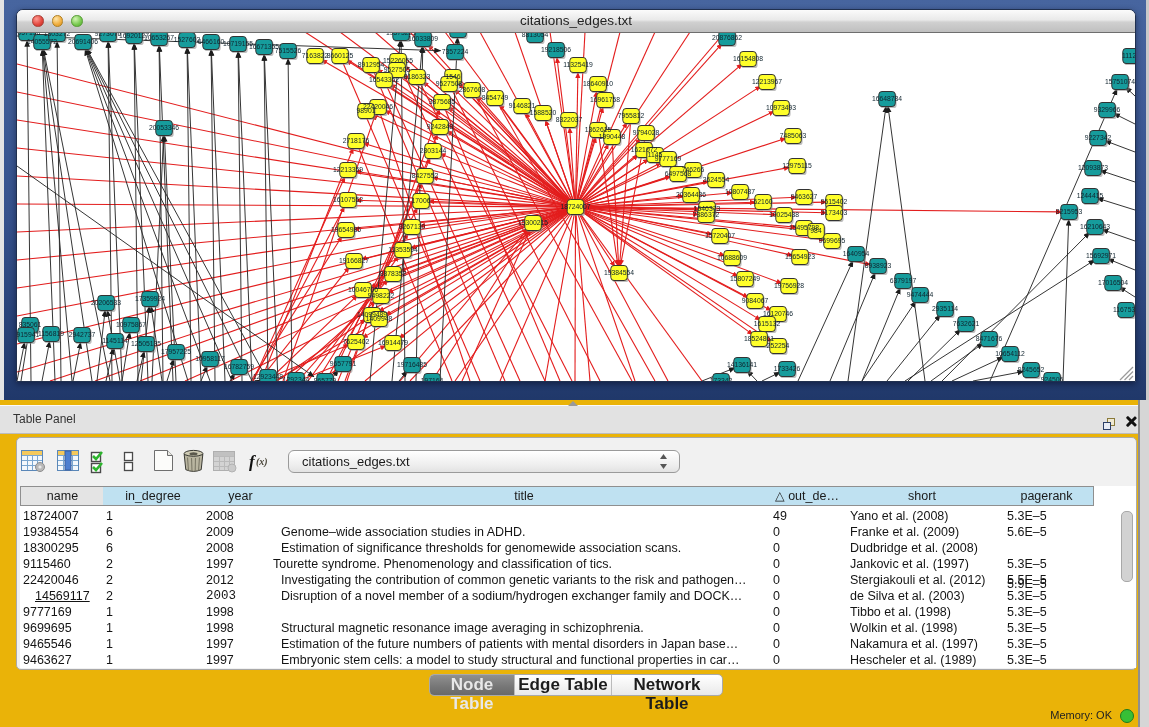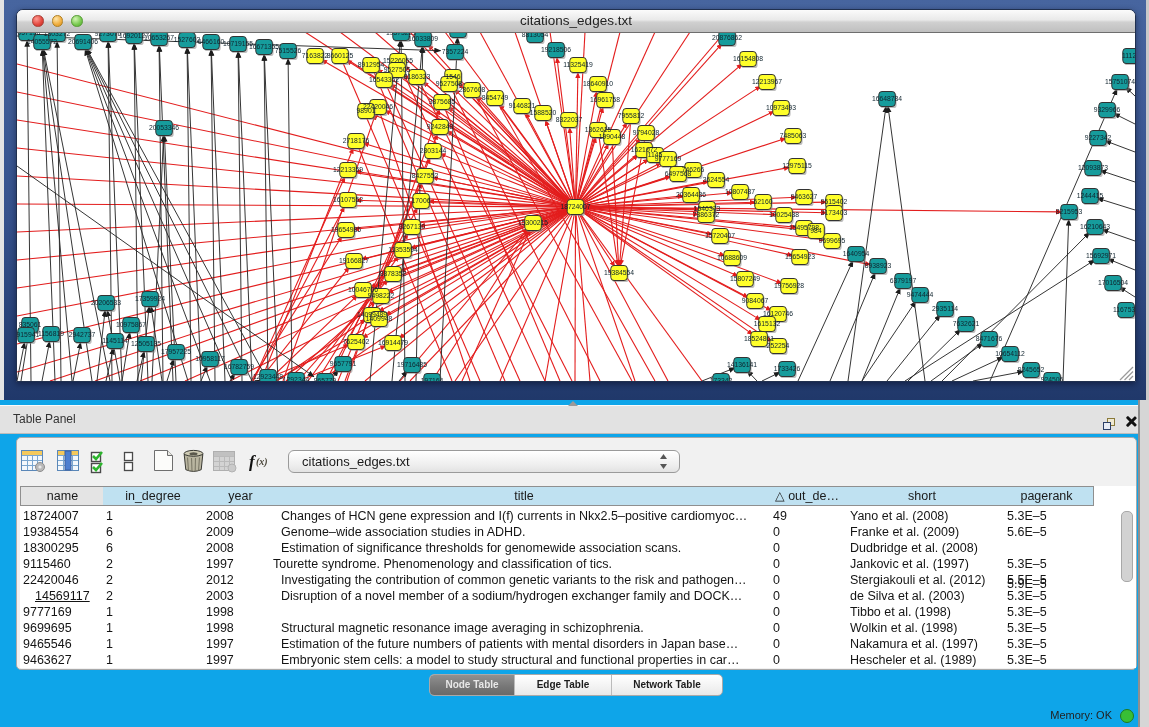--- a/index.html
+++ b/index.html
@@ -16,21 +16,21 @@
  border-radius:6px 6px 0 0;border-bottom:1px solid #6e6e6e;
  background:linear-gradient(180deg,#fbfbfb 0%,#e9e9e9 45%,#d0d0d0 55%,#bfbfbf 100%);}
 #titlebar .ttl{position:absolute;left:0;right:0;top:3px;text-align:center;
  font-size:13.5px;color:#222;}
 .tl{position:absolute;top:5px;width:9.5px;height:9.5px;border-radius:50%;}
 #tlr{left:15px;background:radial-gradient(circle at 35% 30%,#ff9a92,#e2463d 60%,#c03028);border:1px solid #a8382e;}
 #tly{left:34.5px;background:radial-gradient(circle at 35% 30%,#ffe6a8,#f0ad3e 60%,#d38f23);border:1px solid #b07f1f;}
 #tlg{left:54px;background:radial-gradient(circle at 35% 30%,#d2f5b2,#77c94f 60%,#55a82f);border:1px solid #519b2f;}
 #canvas{position:absolute;left:0;top:22px;width:1118px;height:349px;background:#fff;}
 
-#botsec{position:absolute;left:0;top:400px;width:1149px;height:327px;background:#0ea5e9;}
+#botsec{position:absolute;left:0;top:400px;width:1149px;height:327px;background:#eab308;}
 #botsec #edgeline{position:absolute;left:1138px;top:0;width:2px;height:327px;background:#8f8f8f;}
 #botsec #edgegray{position:absolute;left:1140px;top:0;width:9px;height:327px;background:#d6d6d6;}
 #tphead{position:absolute;left:0;top:5px;width:1139px;height:27px;background:#e2e2e2;
  border-top:1px solid #fafafa;border-bottom:1px solid #bcbcbc;}
 #tphead .t{position:absolute;left:13px;top:6px;font-size:12px;color:#333;}
 #floatico{position:absolute;left:1103px;top:12px;width:12px;height:12px;}
 #floatico .b{position:absolute;left:4px;top:0;width:6px;height:6px;border:1px solid #8a7a3a;background:#efe9d2;}
 #floatico .f{position:absolute;left:0;top:4px;width:6px;height:6px;border:1px solid #2c3f66;background:#e8ecf4;}
 #closex{position:absolute;left:1124px;top:9px;width:13px;height:13px;}
 #closex:before,#closex:after{content:"";position:absolute;left:6px;top:0;width:2.6px;height:13px;background:#111;border-radius:1px;}
@@ -50,21 +50,21 @@
  font-size:12.5px;color:#1a1a1a;text-align:center;line-height:18px;}
 .trow{position:absolute;left:0;width:1116px;height:16px;}
 .cell{position:absolute;top:0;height:16px;font-size:12.5px;color:#141414;line-height:16px;
  white-space:nowrap;overflow:hidden;padding-left:3px;box-sizing:border-box;}
 #vscroll{position:absolute;left:1101px;top:25px;width:9.5px;height:69px;background:#d2d2d2;
  border:1px solid #a8a8a8;border-radius:5px;}
 
 #segs{position:absolute;left:429px;top:274px;width:292px;height:20px;background:#fff;
  border:1px solid #a9a9a9;border-radius:5px;
  background:linear-gradient(180deg,#ffffff,#f2f2f2 60%,#e8e8e8);}
-#segs .seg{position:absolute;top:0;height:20px;font-size:10px;font-weight:bold;color:#1c1c1c;
+#segs .seg{position:absolute;top:0;height:20px;font-size:17px;font-weight:bold;color:#1c1c1c;
  text-align:center;line-height:19px;}
 #seg1{left:0;width:84px;background:linear-gradient(180deg,#909090,#767676 60%,#6a6a6a);
  color:#e8e8e8 !important;border-radius:4px 0 0 4px;}
 #seg2{left:84px;width:97px;border-left:1px solid #bbb;box-sizing:border-box;}
 #seg3{left:181px;width:111px;border-left:1px solid #bbb;box-sizing:border-box;}
 #memline{position:absolute;right:37px;top:309px;font-size:11px;color:#222;}
 #memdot{position:absolute;left:1120px;top:309px;width:12px;height:12px;border-radius:50%;
  background:#38bf36;border:1.5px solid #1e7a1e;}
 svg text{user-select:none;}
 </style></head>
@@ -857,21 +857,20 @@
       <div class="hcell" style="left:83px;width:100px;">in_degree</div>
       <div class="hcell" style="left:183px;width:75px;">year</div>
       <div class="hcell" style="left:258px;width:492px;">title</div>
       <div class="hcell" style="left:750px;width:74px;">△ out_de…</div>
       <div class="hcell" style="left:824px;width:156px;">short</div>
       <div class="hcell" style="left:980px;width:93px;">pagerank</div>
     <div class="trow" style="top:22px;">
         <div class="cell" style="left:0px;width:83px;padding-left:3px;">18724007</div>
         <div class="cell" style="left:83px;width:100px;padding-left:3px;">1</div>
         <div class="cell" style="left:183px;width:75px;padding-left:3px;">2008</div>
-        <div class="cell" style="left:258px;width:492px;padding-left:3px;">Changes of HCN gene expression and I(f) currents in Nkx2.5–positive cardiomyoc…</div>
         <div class="cell" style="left:750px;width:74px;padding-left:3px;">49</div>
         <div class="cell" style="left:824px;width:156px;padding-left:6px;">Yano et al. (2008)</div>
         <div class="cell" style="left:980px;width:93px;padding-left:7px;">5.3E–5</div>
       </div>
 <div class="trow" style="top:38px;">
         <div class="cell" style="left:0px;width:83px;padding-left:3px;">19384554</div>
         <div class="cell" style="left:83px;width:100px;padding-left:3px;">6</div>
         <div class="cell" style="left:183px;width:75px;padding-left:3px;">2009</div>
         <div class="cell" style="left:258px;width:492px;padding-left:3px;">Genome–wide association studies in ADHD.</div>
         <div class="cell" style="left:750px;width:74px;padding-left:3px;">0</div>
@@ -901,21 +900,21 @@
         <div class="cell" style="left:83px;width:100px;padding-left:3px;">2</div>
         <div class="cell" style="left:183px;width:75px;padding-left:3px;">2012</div>
         <div class="cell" style="left:258px;width:492px;padding-left:3px;">Investigating the contribution of common genetic variants to the risk and pathogen…</div>
         <div class="cell" style="left:750px;width:74px;padding-left:3px;">0</div>
         <div class="cell" style="left:824px;width:156px;padding-left:6px;">Stergiakouli et al. (2012)</div>
         <div class="cell" style="left:980px;width:93px;padding-left:7px;">5.5E–5</div>
       </div>
 <div class="trow" style="top:102px;">
         <div class="cell" style="left:0px;width:83px;padding-left:15px;text-decoration:underline;">14569117</div>
         <div class="cell" style="left:83px;width:100px;padding-left:3px;">2</div>
-        <div class="cell" style="left:183px;width:75px;padding-left:3px;">2003</div>
+        <div class="cell" style="left:183px;width:75px;padding-left:3px;font-family:Liberation Mono, monospace;">2003</div>
         <div class="cell" style="left:258px;width:492px;padding-left:3px;">Disruption of a novel member of a sodium/hydrogen exchanger family and DOCK…</div>
         <div class="cell" style="left:750px;width:74px;padding-left:3px;">0</div>
         <div class="cell" style="left:824px;width:156px;padding-left:6px;">de Silva et al. (2003)</div>
         <div class="cell" style="left:980px;width:93px;padding-left:7px;">5.3E–5</div>
       </div>
 <div class="trow" style="top:118px;">
         <div class="cell" style="left:0px;width:83px;padding-left:3px;">9777169</div>
         <div class="cell" style="left:83px;width:100px;padding-left:3px;">1</div>
         <div class="cell" style="left:183px;width:75px;padding-left:3px;">1998</div>
         <div class="cell" style="left:750px;width:74px;padding-left:3px;">0</div>

